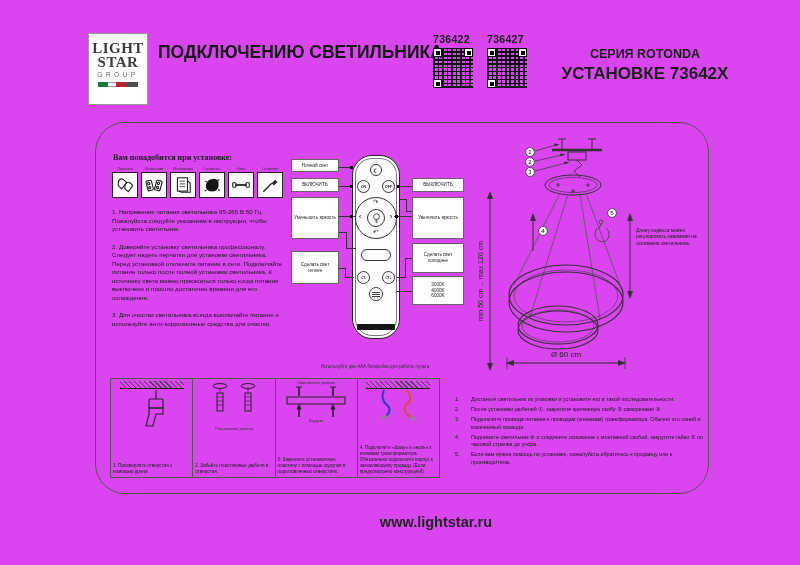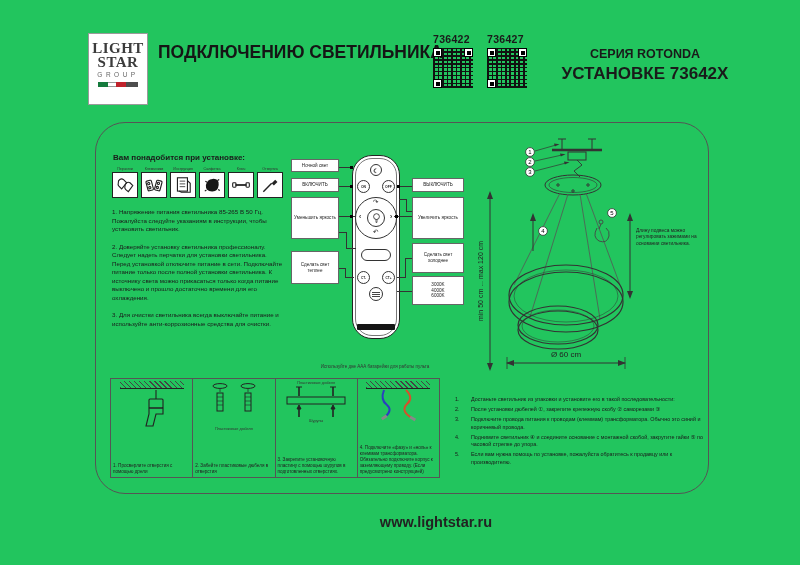--- a/index.html
+++ b/index.html
@@ -1,16 +1,16 @@
 <!DOCTYPE html>
 <html><head>
 <meta charset="utf-8">
 <style>
   html,body{margin:0;padding:0;background:#e9e9e9;}
-  .page{position:relative;width:800px;height:565px;background:#22c55e;
+  .page{position:relative;width:800px;height:565px;background:#d946ef;
         font-family:"Liberation Sans",sans-serif;color:#1a1a1a;overflow:hidden;margin:0 auto;}
   .abs{position:absolute;}
 
   
   .logo{left:88px;top:33px;width:60px;height:72px;border:1px solid #9a9a9a;
         text-align:center;box-sizing:border-box;padding-top:7px;background:#fff;}
   .logo .l1{font-family:"Liberation Serif",serif;font-weight:bold;font-size:15px;line-height:.95;letter-spacing:.5px;color:#3c3c3c;}
   .logo .l3{font-size:6.5px;letter-spacing:3.5px;color:#666;margin-top:1px;}
   .flag{display:flex;height:5px;width:40px;margin:4px auto 0;}
   .flag span{height:100%;}
@@ -21,21 +21,21 @@
                  repeating-linear-gradient(90deg,#111 0 1.6px,transparent 1.6px 4.5px);}
   .fp{position:absolute;width:9px;height:9px;border:1.8px solid #000;background:#fff;box-sizing:border-box;}
   .fp::after{content:"";position:absolute;inset:1.5px;background:#000;}
   .series{left:545px;top:47px;width:200px;text-align:center;font-size:12.5px;font-weight:bold;}
   .articles{left:545px;top:64px;width:200px;text-align:center;font-size:17px;font-weight:bold;}
 
   
   .mainbox{left:95px;top:122px;width:612px;height:370px;border:1.2px solid #555;border-radius:30px;}
 
   
-  .needs-h{left:113px;top:153px;width:180px;font-size:8px;font-weight:bold;}
+  .needs-h{left:113px;top:153px;width:180px;font-size:8px;font-weight:bold;font-family:Liberation Serif, serif;}
   .tools{left:112px;top:167px;width:176px;display:flex;gap:3px;}
   .tool{width:26px;text-align:center;}
   .tool .lbl{font-size:3.6px;color:#333;height:5px;overflow:hidden;}
   .tool .box{width:26px;height:26px;border:1.2px solid #222;box-sizing:border-box;
              display:flex;align-items:center;justify-content:center;background:#fff;}
   .paras{left:112px;top:208px;width:172px;font-size:6.2px;line-height:1.38;text-align:left;}
   .paras p{margin:0 0 9px 0;}
 
   
   .remote{left:352px;top:155px;width:46px;height:182px;border:1.4px solid #222;border-radius:20px;background:#fff;}

